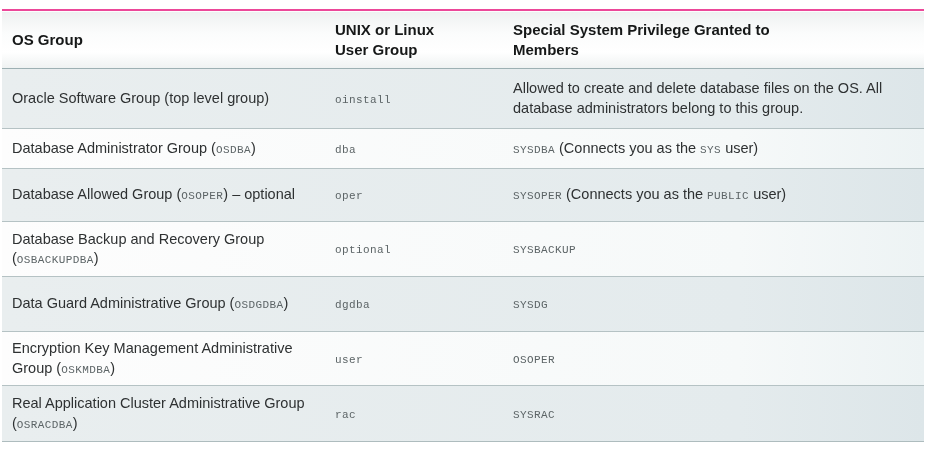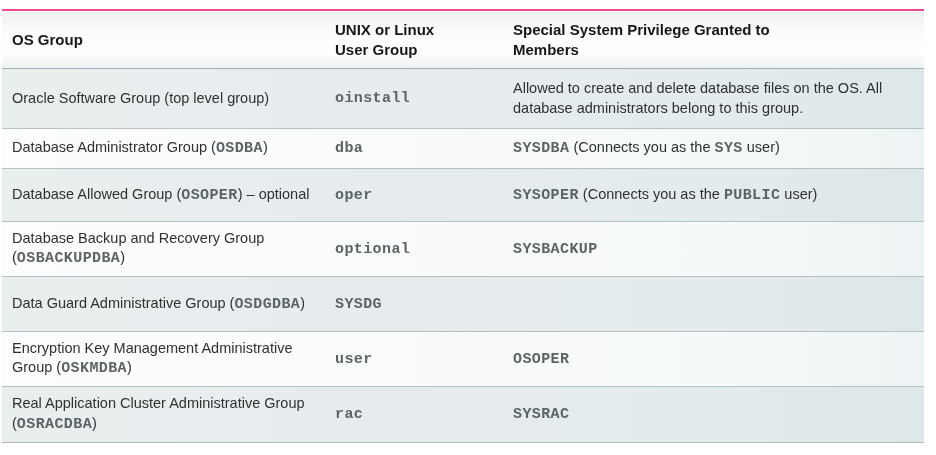--- a/index.html
+++ b/index.html
@@ -55,24 +55,23 @@
   .cell {
     font-size: 14.5px;
     color: #2e3132;
     line-height: 1.32;
     padding: 7px 0;
   }
   .cell.c1 { padding-left: 10px; padding-right: 14px; }
   .cell.c3 { padding-right: 14px; max-width: 400px; }
   .mono {
     font-family: "Liberation Mono", "DejaVu Sans Mono", monospace;
-    font-size: 15px;
+    font-size: 11px;
     color: #5c6466;
     letter-spacing: 0.4px;
-    font-weight: bold;
   }
 </style>
 </head>
 <body>
 
 <div class="doc-table">
   <div class="thead">
     <div class="th c1">OS Group</div>
     <div class="th c2">UNIX or Linux User Group</div>
     <div class="th c3">Special System Privilege Granted to Members</div>
@@ -97,20 +96,21 @@
   </div>
 
   <div class="row">
     <div class="cell c1"><span>Database Backup and Recovery Group (</span><span class="mono">OSBACKUPDBA</span><span>)</span></div>
     <div class="cell c2"><span class="mono">optional</span></div>
     <div class="cell c3"><span class="mono">SYSBACKUP</span></div>
   </div>
 
   <div class="row">
     <div class="cell c1"><span>Data Guard Administrative Group (</span><span class="mono">OSDGDBA</span><span>)</span></div>
+    <div class="cell c2"><span class="mono">dgdba</span></div>
     <div class="cell c3"><span class="mono">SYSDG</span></div>
   </div>
 
   <div class="row">
     <div class="cell c1"><span>Encryption Key Management Administrative Group (</span><span class="mono">OSKMDBA</span><span>)</span></div>
     <div class="cell c2"><span class="mono">user</span></div>
     <div class="cell c3"><span class="mono">OSOPER</span></div>
   </div>
 
   <div class="row">

